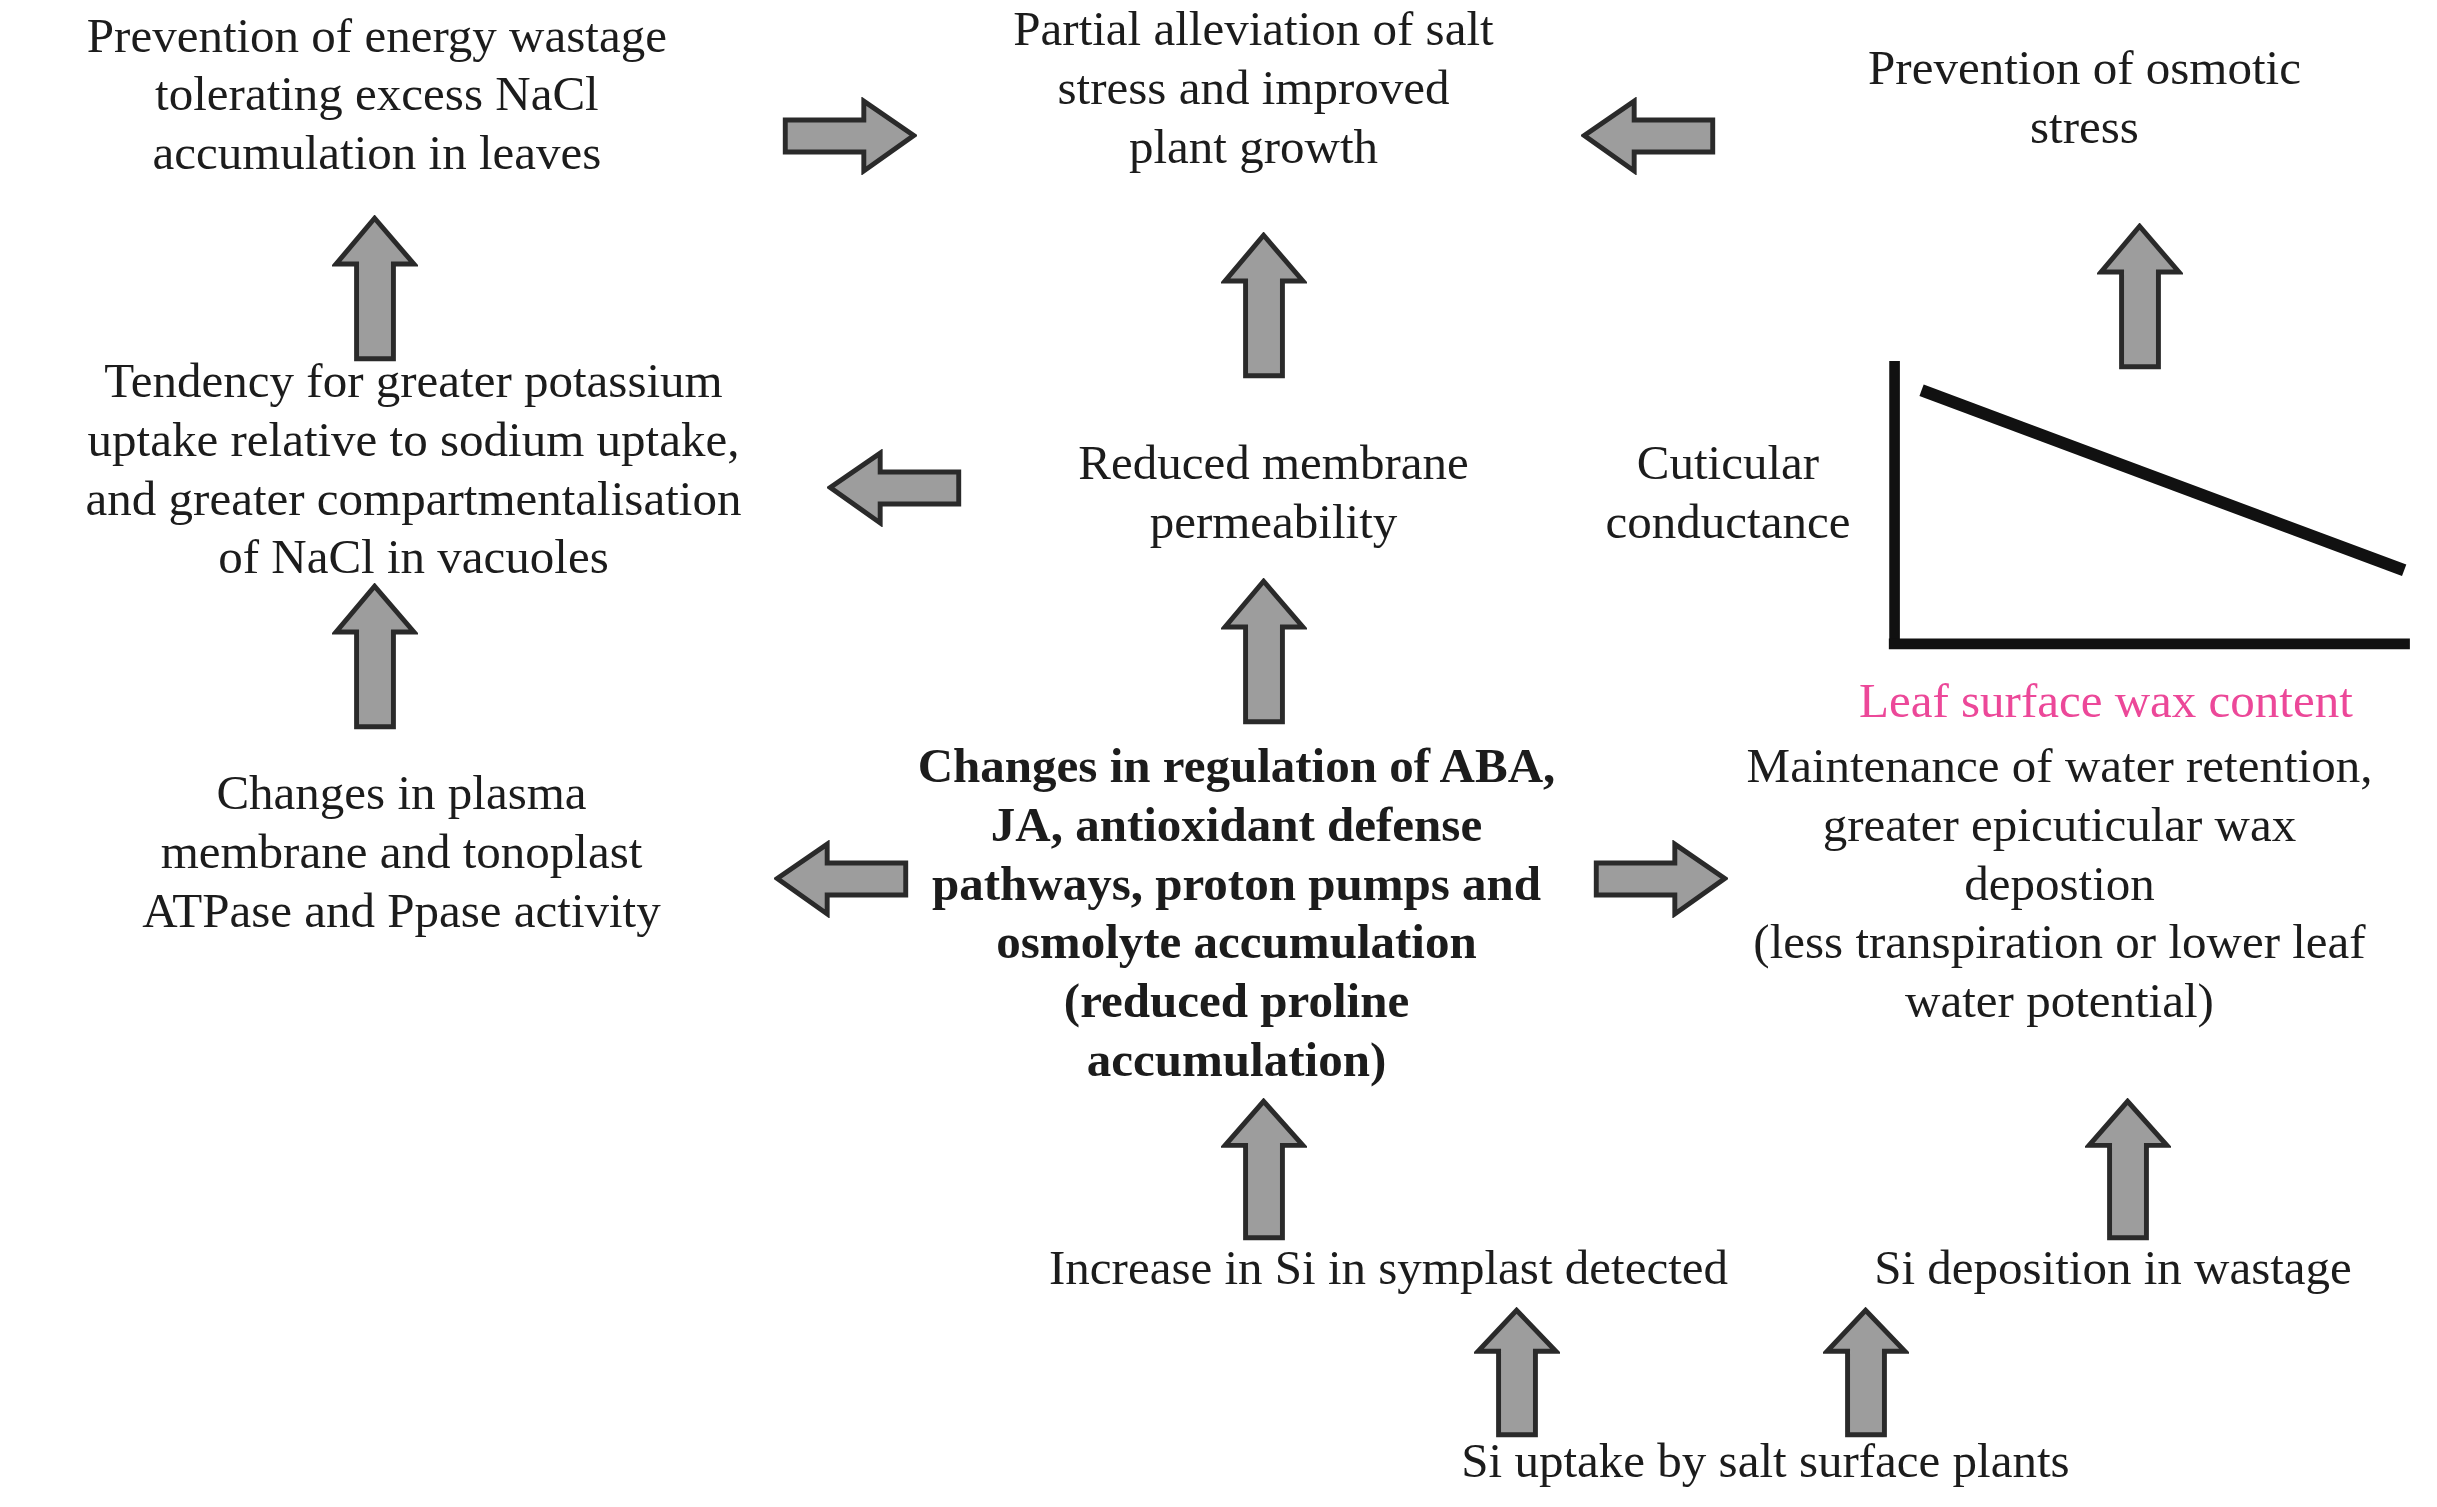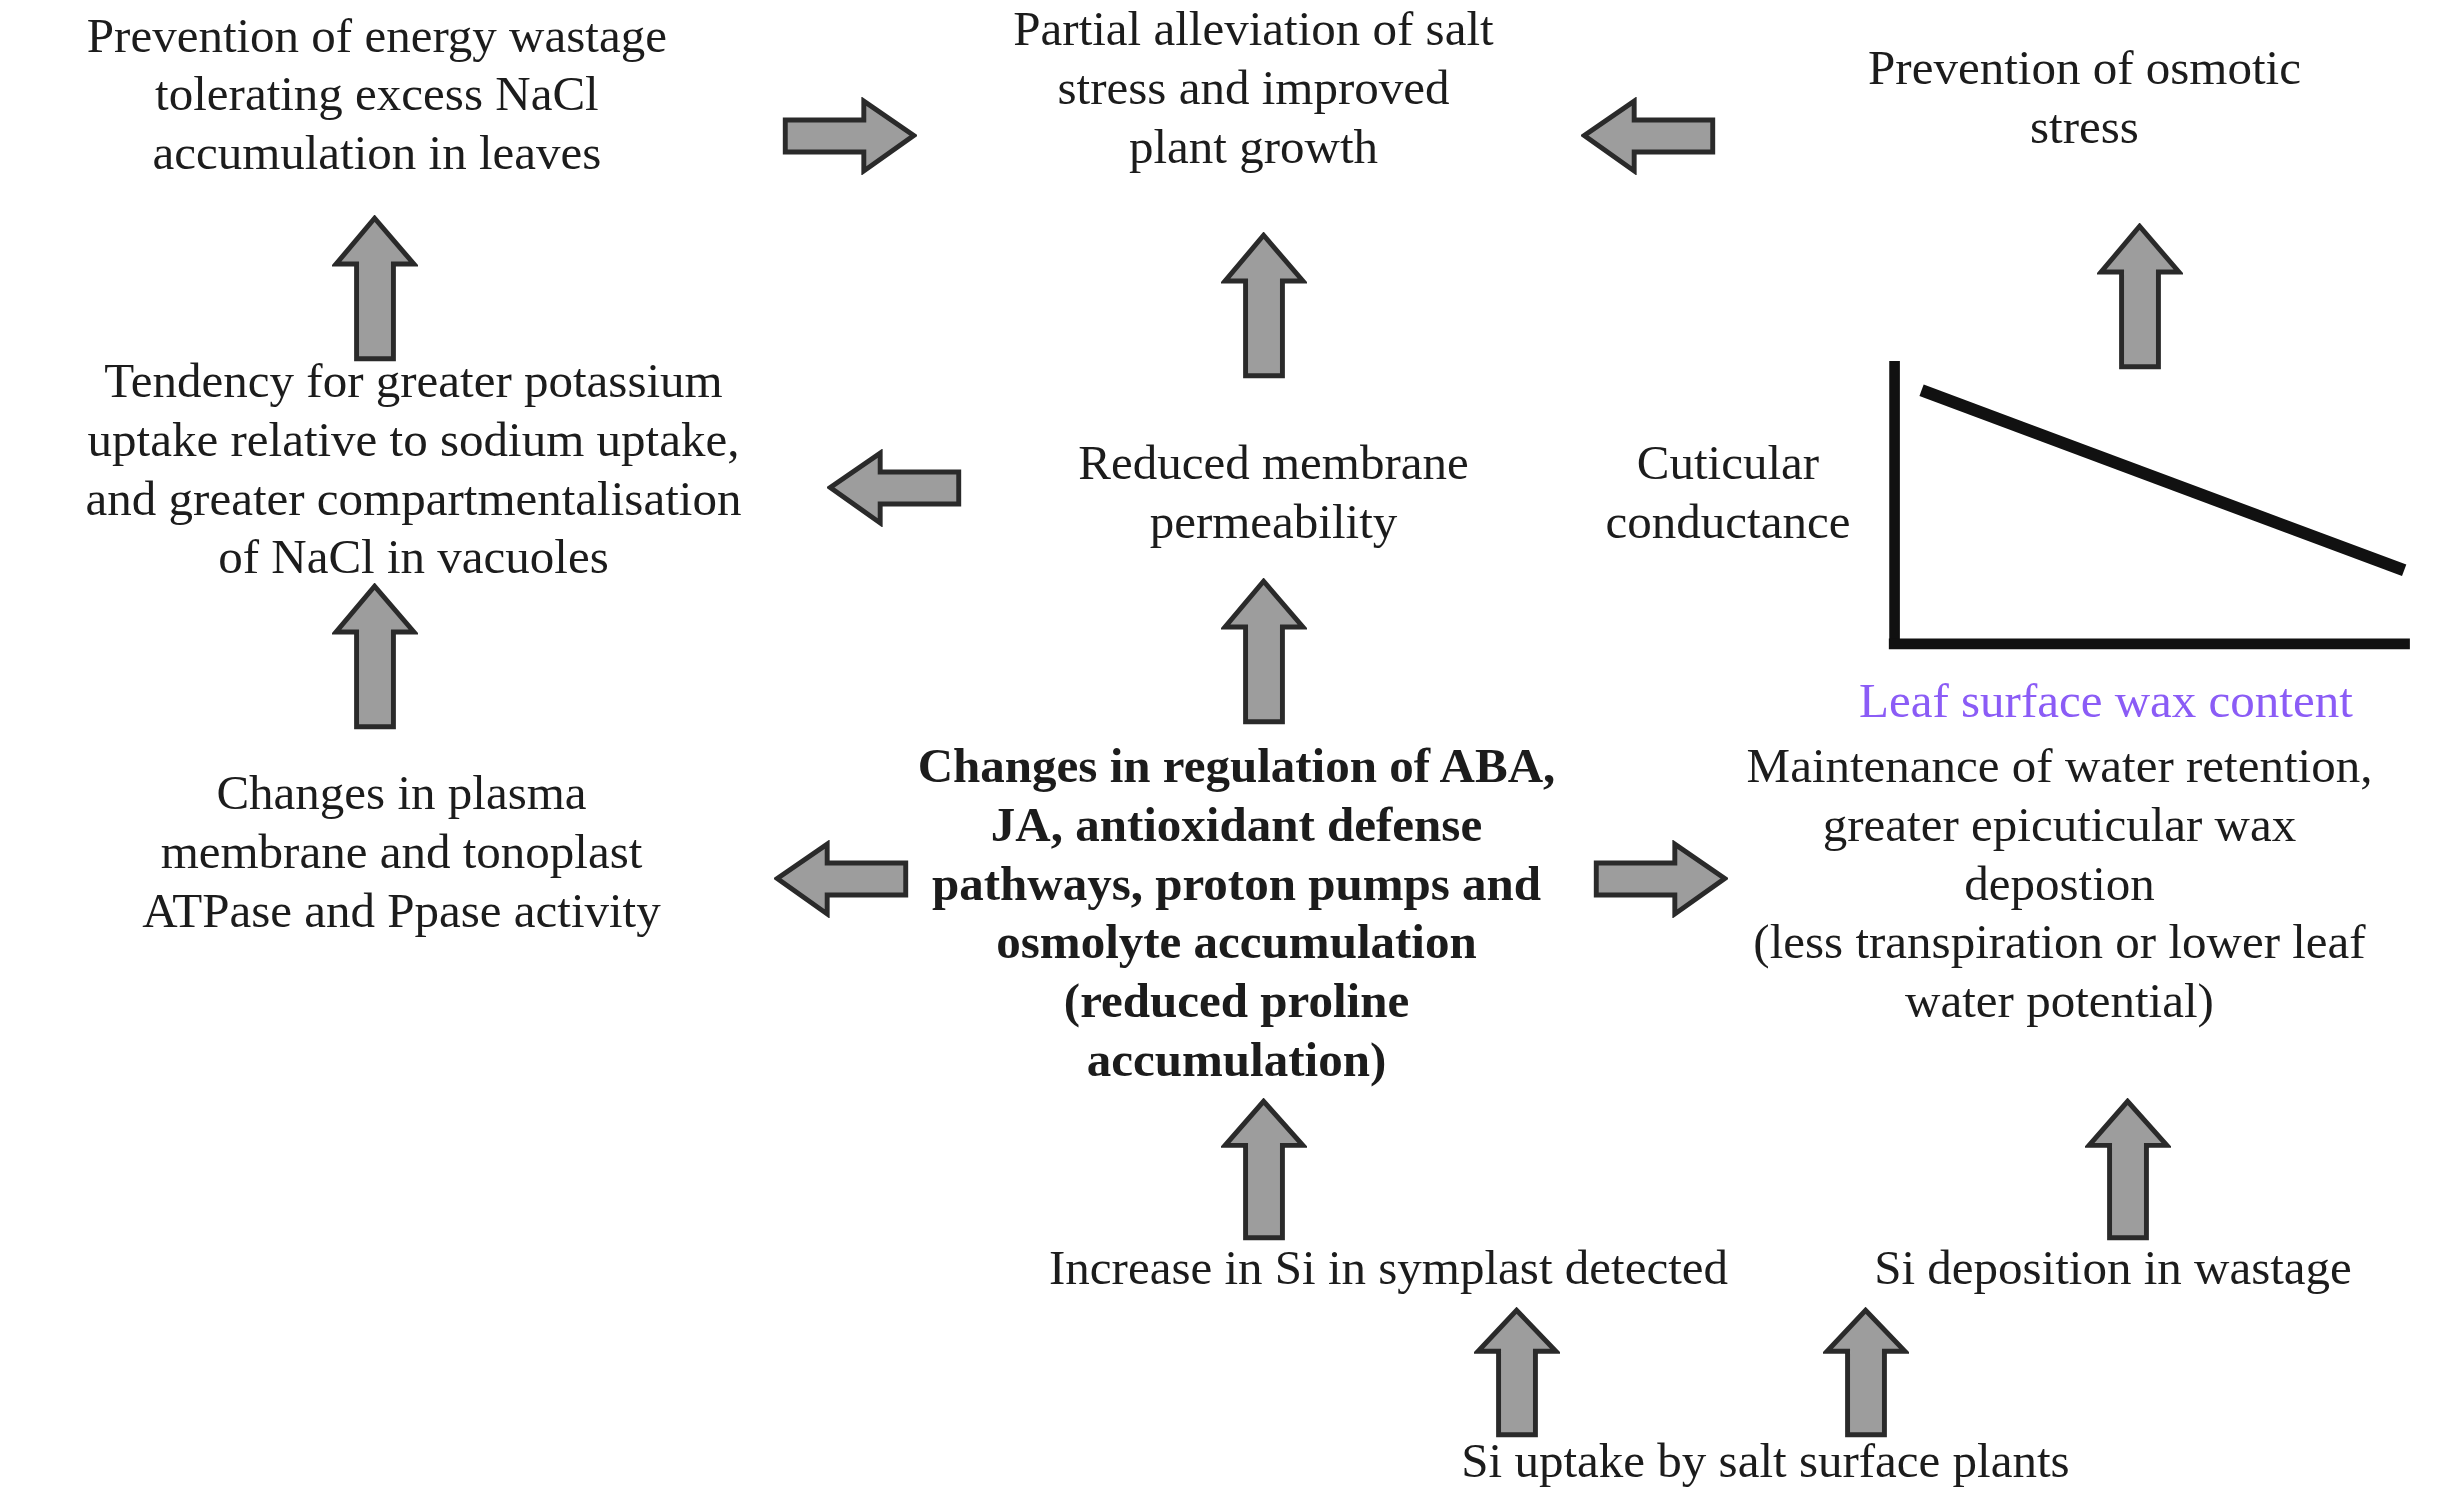--- a/index.html
+++ b/index.html
@@ -48,21 +48,21 @@
     stroke-linecap: butt;
   }
   .trend-line {
     stroke: #111111;
     stroke-width: 15;
     stroke-linecap: butt;
   }
   .plot-xlabel {
     position: absolute;
     font-size: 49px;
-    color: #8b5cf6;
+    color: #ec4899;
     white-space: nowrap;
   }
 </style>
 </head>
 <body>
 
 <div id="canvas">
 
   <div class="node" style="left:16.4px; top:6.6px; width:721px;">Prevention of energy wastage
 tolerating excess NaCl

